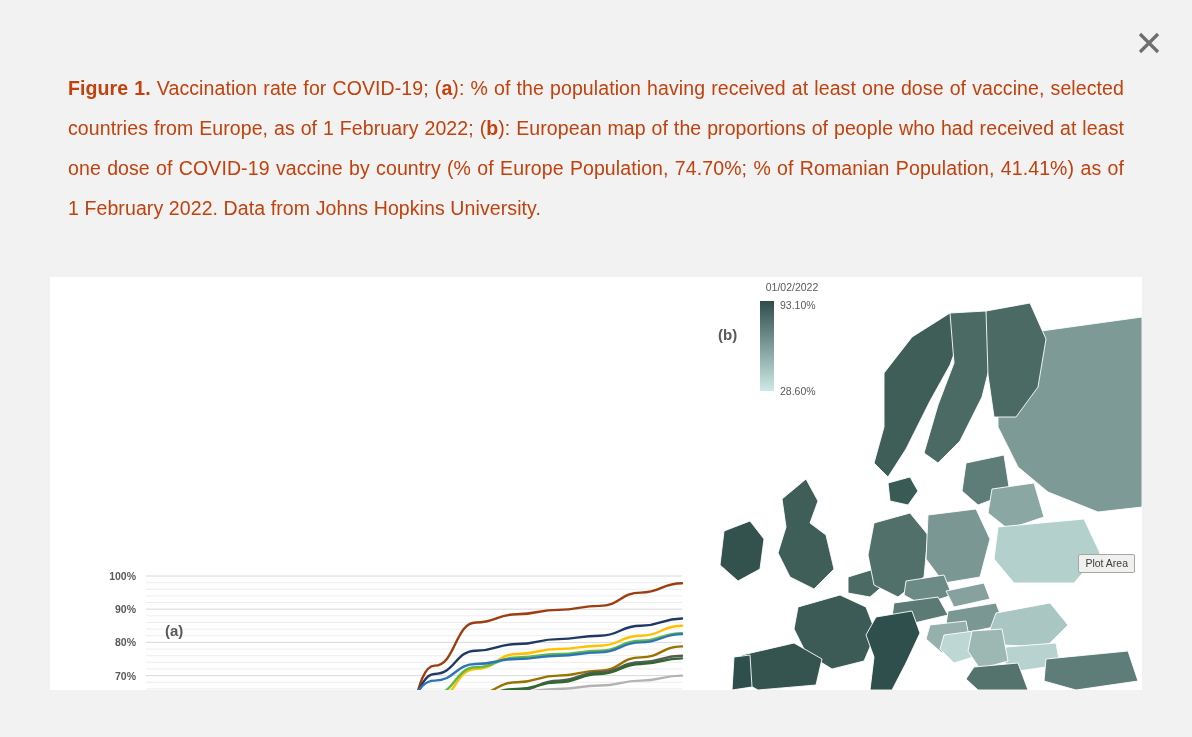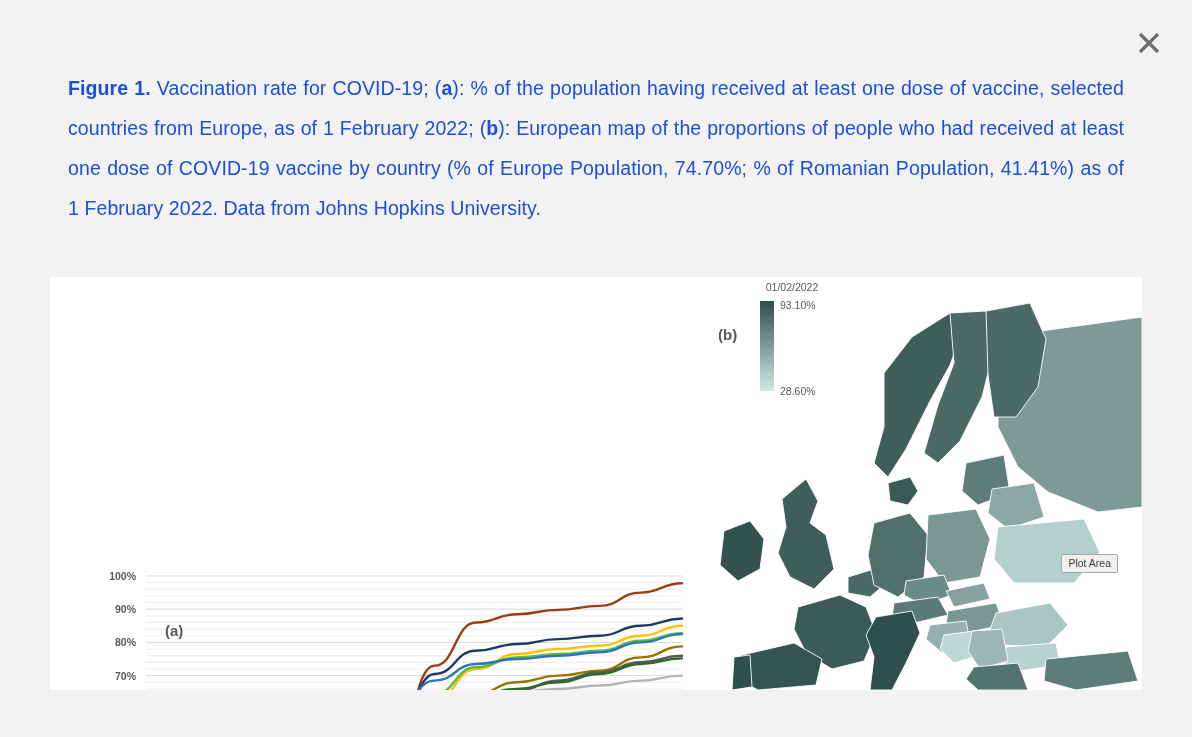--- a/index.html
+++ b/index.html
@@ -32,21 +32,21 @@
   #close-button svg { display: block; }
 
   
   #figure-caption {
     position: absolute;
     left: 68px;
     top: 68px;
     width: 1056px;
     font-size: 19.5px;
     line-height: 40px;
-    color: #1d4ed8;
+    color: #c2410c;
     text-align: justify;
     text-justify: inter-word;
     letter-spacing: 0.1px;
   }
   #figure-caption b { font-weight: bold; }
 
   
   #figure-panel {
     position: absolute;
     left: 50px;
@@ -113,21 +113,21 @@
     text-anchor: middle;
   }
   .cbar-tick {
     font-size: 10.5px;
     fill: #595959;
     font-family: "Liberation Sans", sans-serif;
   }
   .country { stroke: #ffffff; stroke-width: 0.9; }
   #plot-area-tag {
     position: absolute;
-    right: 24px;
+    right: 7px;
     bottom: 117px;
     background: #f0f0ee;
     border: 1px solid #a6a6a6;
     border-radius: 2px;
     font-size: 10.5px;
     color: #3c3c3c;
     padding: 2px 6px 3px 6px;
     font-family: "Liberation Sans", sans-serif;
     white-space: nowrap;
     z-index: 8;

